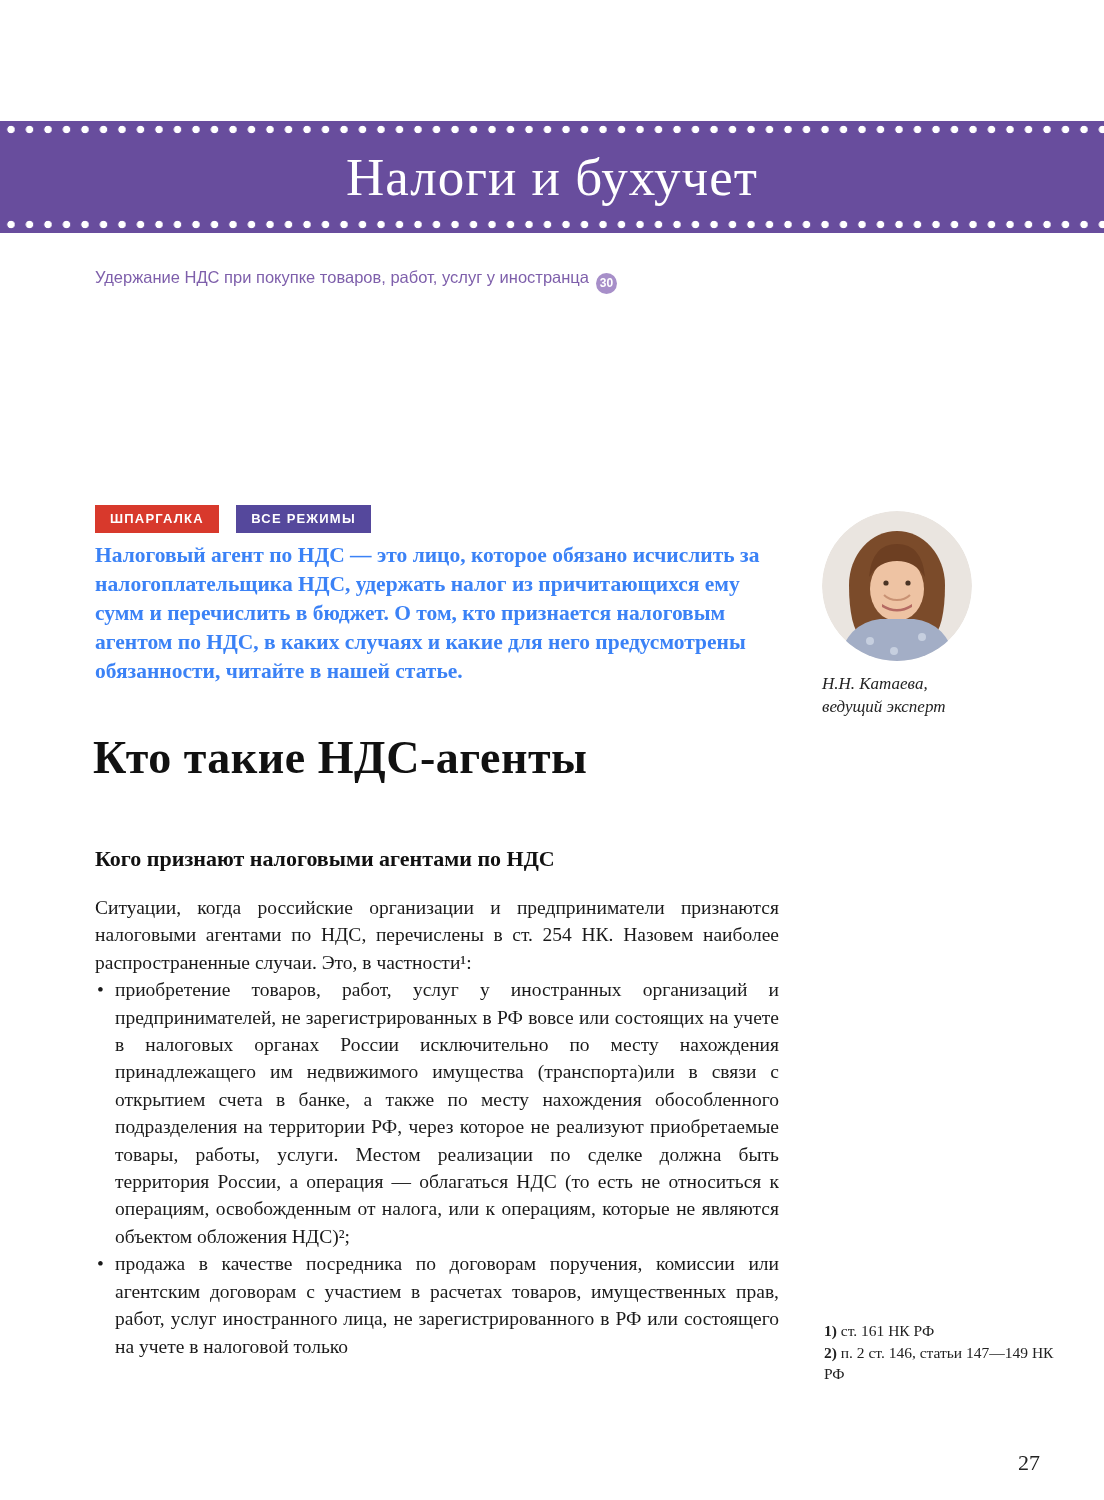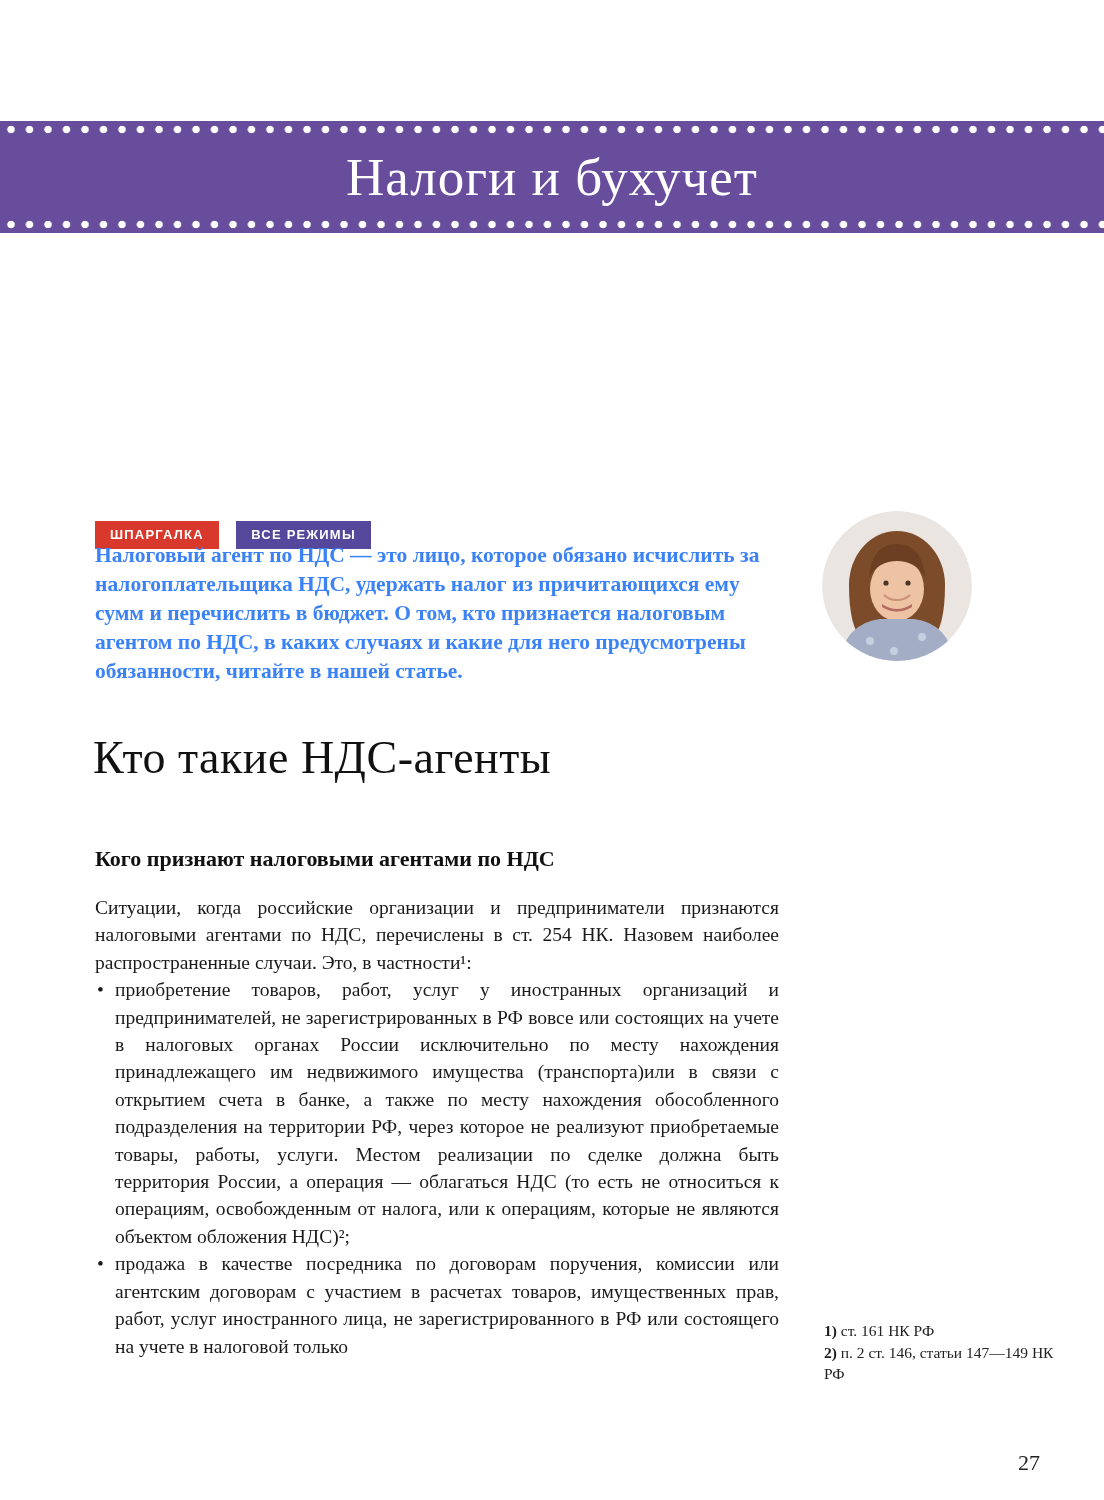--- a/index.html
+++ b/index.html
@@ -36,21 +36,21 @@
   .toc-col-right { position:absolute; left:553px; top:0; width:375px; }
   .toc-item { cursor:pointer; }
   .toc-item-narrow { max-width:302px; }
   .page-badge {
     display:inline-block; width:21px; height:21px; border-radius:50%;
     background:#a78fc9; color:#ffffff; font-size:12px; font-weight:bold;
     text-align:center; line-height:21px; margin-left:7px; vertical-align:-4px;
   }
 
   
-  .tags { position:absolute; top:505px; left:95px; font-family:"Liberation Sans", sans-serif;margin-top:16px; }
+  .tags { position:absolute; top:505px; left:95px; font-family:"Liberation Sans", sans-serif; }
   .tag {
     display:inline-block; color:#ffffff; font-size:13px; font-weight:bold;
     letter-spacing:1.2px; padding:6px 15px 7px; margin-right:13px;
   }
   .tag-red    { background:#d8392c; }
   .tag-purple { background:#55489c; }
 
   
   .lead {
     position:absolute; top:541px; left:95px; width:668px;
@@ -62,21 +62,21 @@
   .author-photo {
     width:150px; height:150px; border-radius:50%; overflow:hidden; display:block;
   }
   .author-caption {
     margin-top:11px; font-style:italic; font-size:17px; line-height:23px; color:#222222;
   }
 
   
   .heading {
     position:absolute; top:731px; left:93px; width:800px;
-    font-size:46px; font-weight:normal; color:#111111; letter-spacing:0.5px;
+    font-size:46px; font-weight:bold; color:#111111; letter-spacing:0.5px;
   }
   .subheading {
     position:absolute; top:846px; left:95px; width:700px;
     font-size:22px; font-weight:bold; color:#111111;
   }
 
   
   .body-copy {
     position:absolute; top:894px; left:95px; width:684px;
     font-size:19.5px; line-height:27.4px; text-align:justify; color:#1a1a1a;
@@ -101,20 +101,23 @@
 </style>
 </head>
 <body>
 
 <div class="banner">
   <div class="banner-title">Налоги и бухучет</div>
 </div>
 
 <div class="toc">
   <div class="toc-col-left">
+    <div class="toc-item">
+      <span>Удержание НДС при покупке товаров, работ, услуг у иностранца</span><span class="page-badge">30</span>
+    </div>
   </div>
   <div class="toc-col-right">
   </div>
 </div>
 
 <div class="tags">
   <span class="tag tag-red">ШПАРГАЛКА</span>
   <span class="tag tag-purple">ВСЕ РЕЖИМЫ</span>
 </div>
 
@@ -131,20 +134,24 @@
       <path d="M62,84 q5,5 13,5 q8,0 13,-5" stroke="#c99274" stroke-width="2" fill="none"></path>
       <circle cx="64" cy="72" r="2.6" fill="#4a3425"></circle>
       <circle cx="86" cy="72" r="2.6" fill="#4a3425"></circle>
       <path d="M60,93 q15,10 30,0 l0,3 q-15,9 -30,0 z" fill="#b56a62"></path>
       <path d="M16,150 q9,-38 42,-42 l34,0 q33,4 42,42 z" fill="#a3aec6"></path>
       <circle cx="48" cy="130" r="4" fill="#c6cfdf"></circle>
       <circle cx="100" cy="126" r="4" fill="#c6cfdf"></circle>
       <circle cx="72" cy="140" r="4" fill="#c6cfdf"></circle>
     </svg>
   </span>
+  <div class="author-caption">
+    <div>Н.Н. Катаева,</div>
+    <div>ведущий эксперт</div>
+  </div>
 </div>
 
 <h1 class="heading">Кто такие НДС-агенты</h1>
 <h2 class="subheading">Кого признают налоговыми агентами по НДС</h2>
 
 <div class="body-copy">
   <p>Ситуации, когда российские организации и предприниматели признаются налоговыми агентами по НДС, перечислены в ст. 254 НК. Назовем наиболее распространенные случаи. Это, в частности¹:</p>
   <div class="bullet">приобретение товаров, работ, услуг у иностранных организаций и предпринимателей, не зарегистрированных в РФ вовсе или состоящих на учете в налоговых органах России исключительно по месту нахождения принадлежащего им недвижимого имущества (транспорта)или в связи с открытием счета в банке, а также по месту нахождения обособленного подразделения на территории РФ, через которое не реализуют приобретаемые товары, работы, услуги. Местом реализации по сделке должна быть территория России, а операция — облагаться НДС (то есть не относиться к операциям, освобожденным от налога, или к операциям, которые не являются объектом обложения НДС)²;</div>
   <div class="bullet">продажа в качестве посредника по договорам поручения, комиссии или агентским договорам с участием в расчетах товаров, имущественных прав, работ, услуг иностранного лица, не зарегистрированного в РФ или состоящего на учете в налоговой только</div>
 </div>

